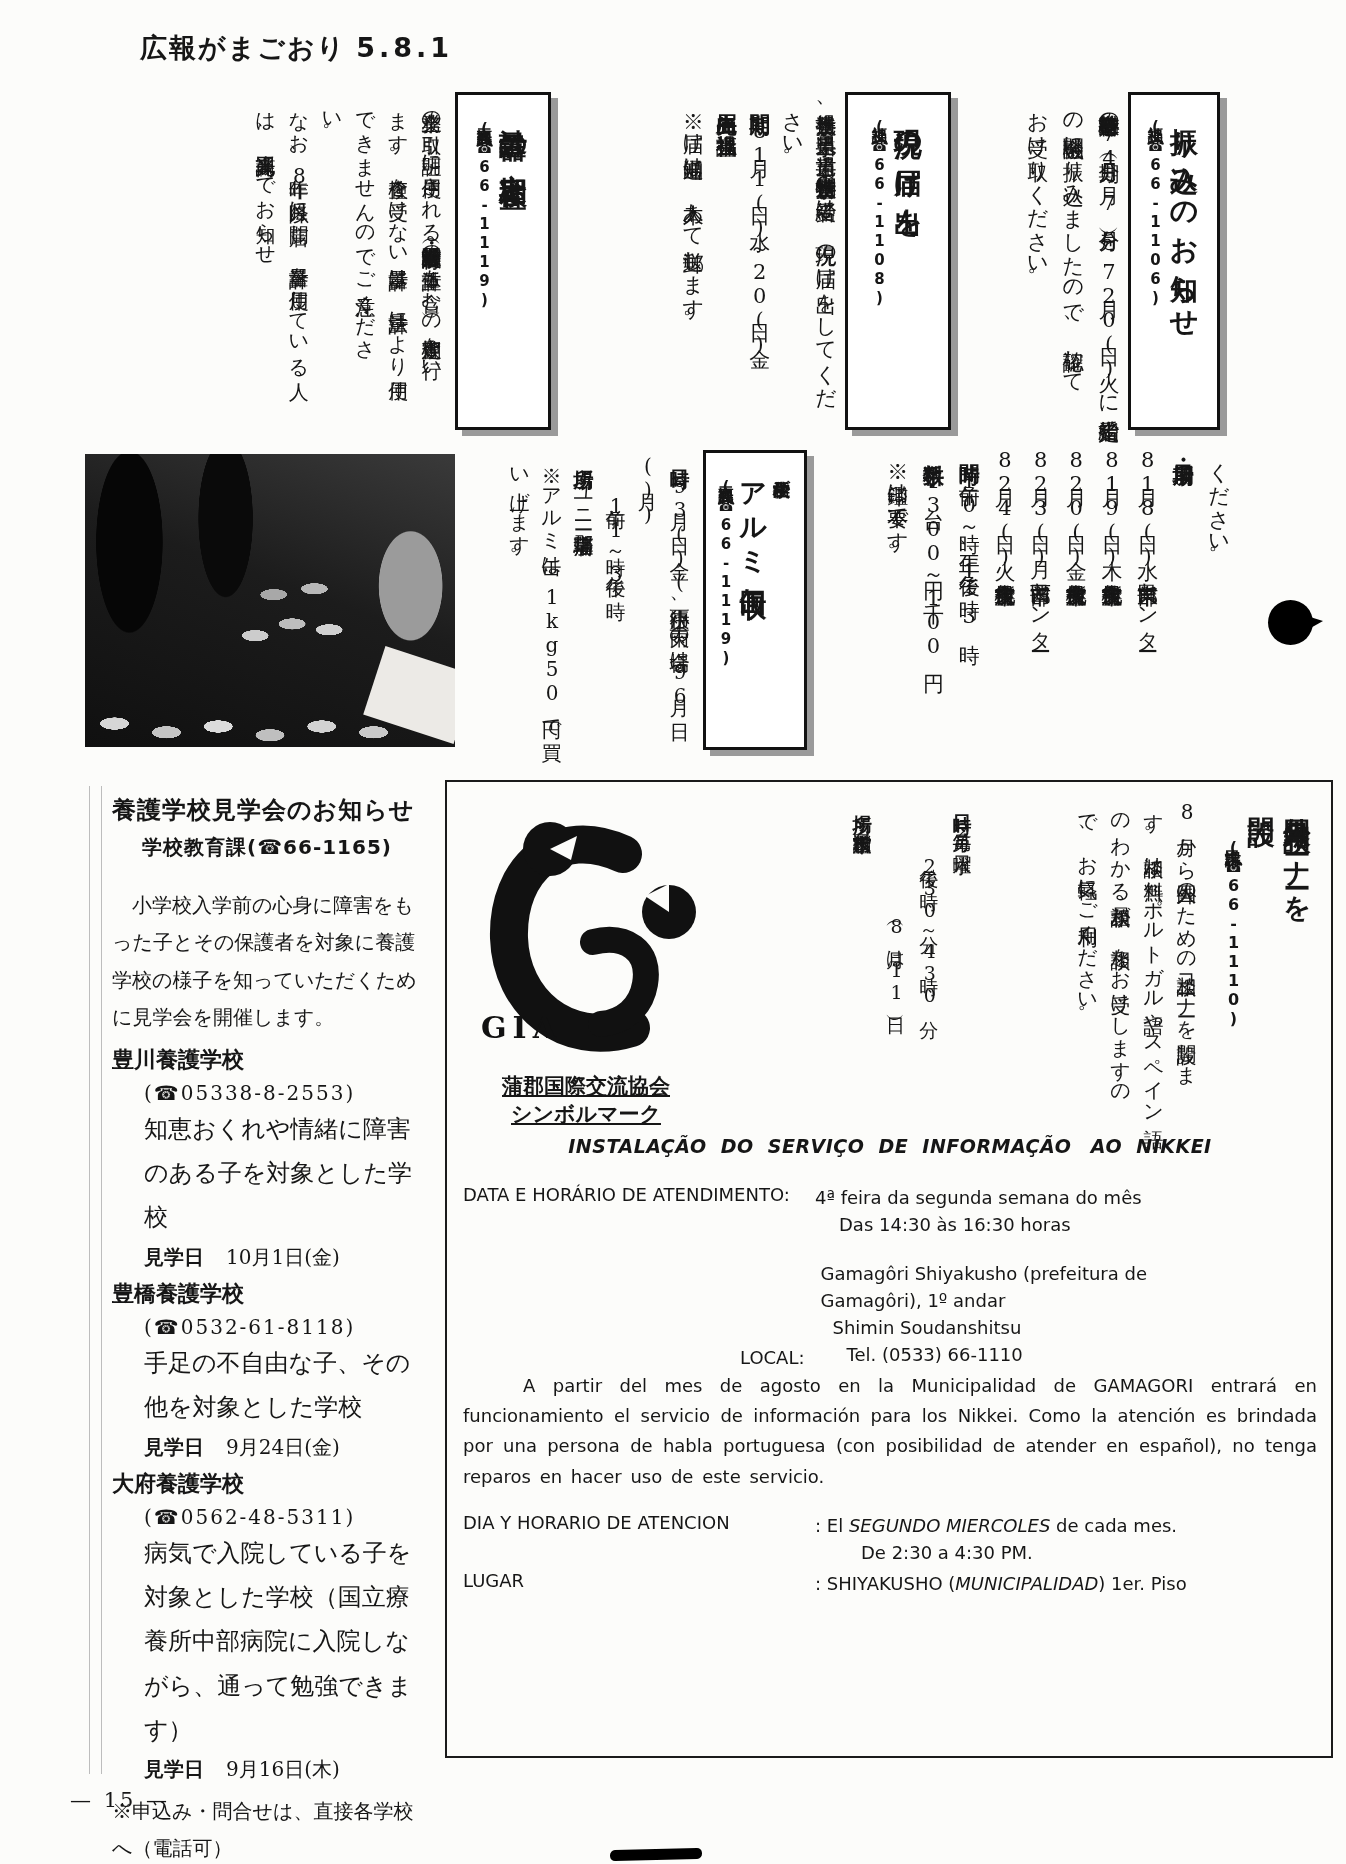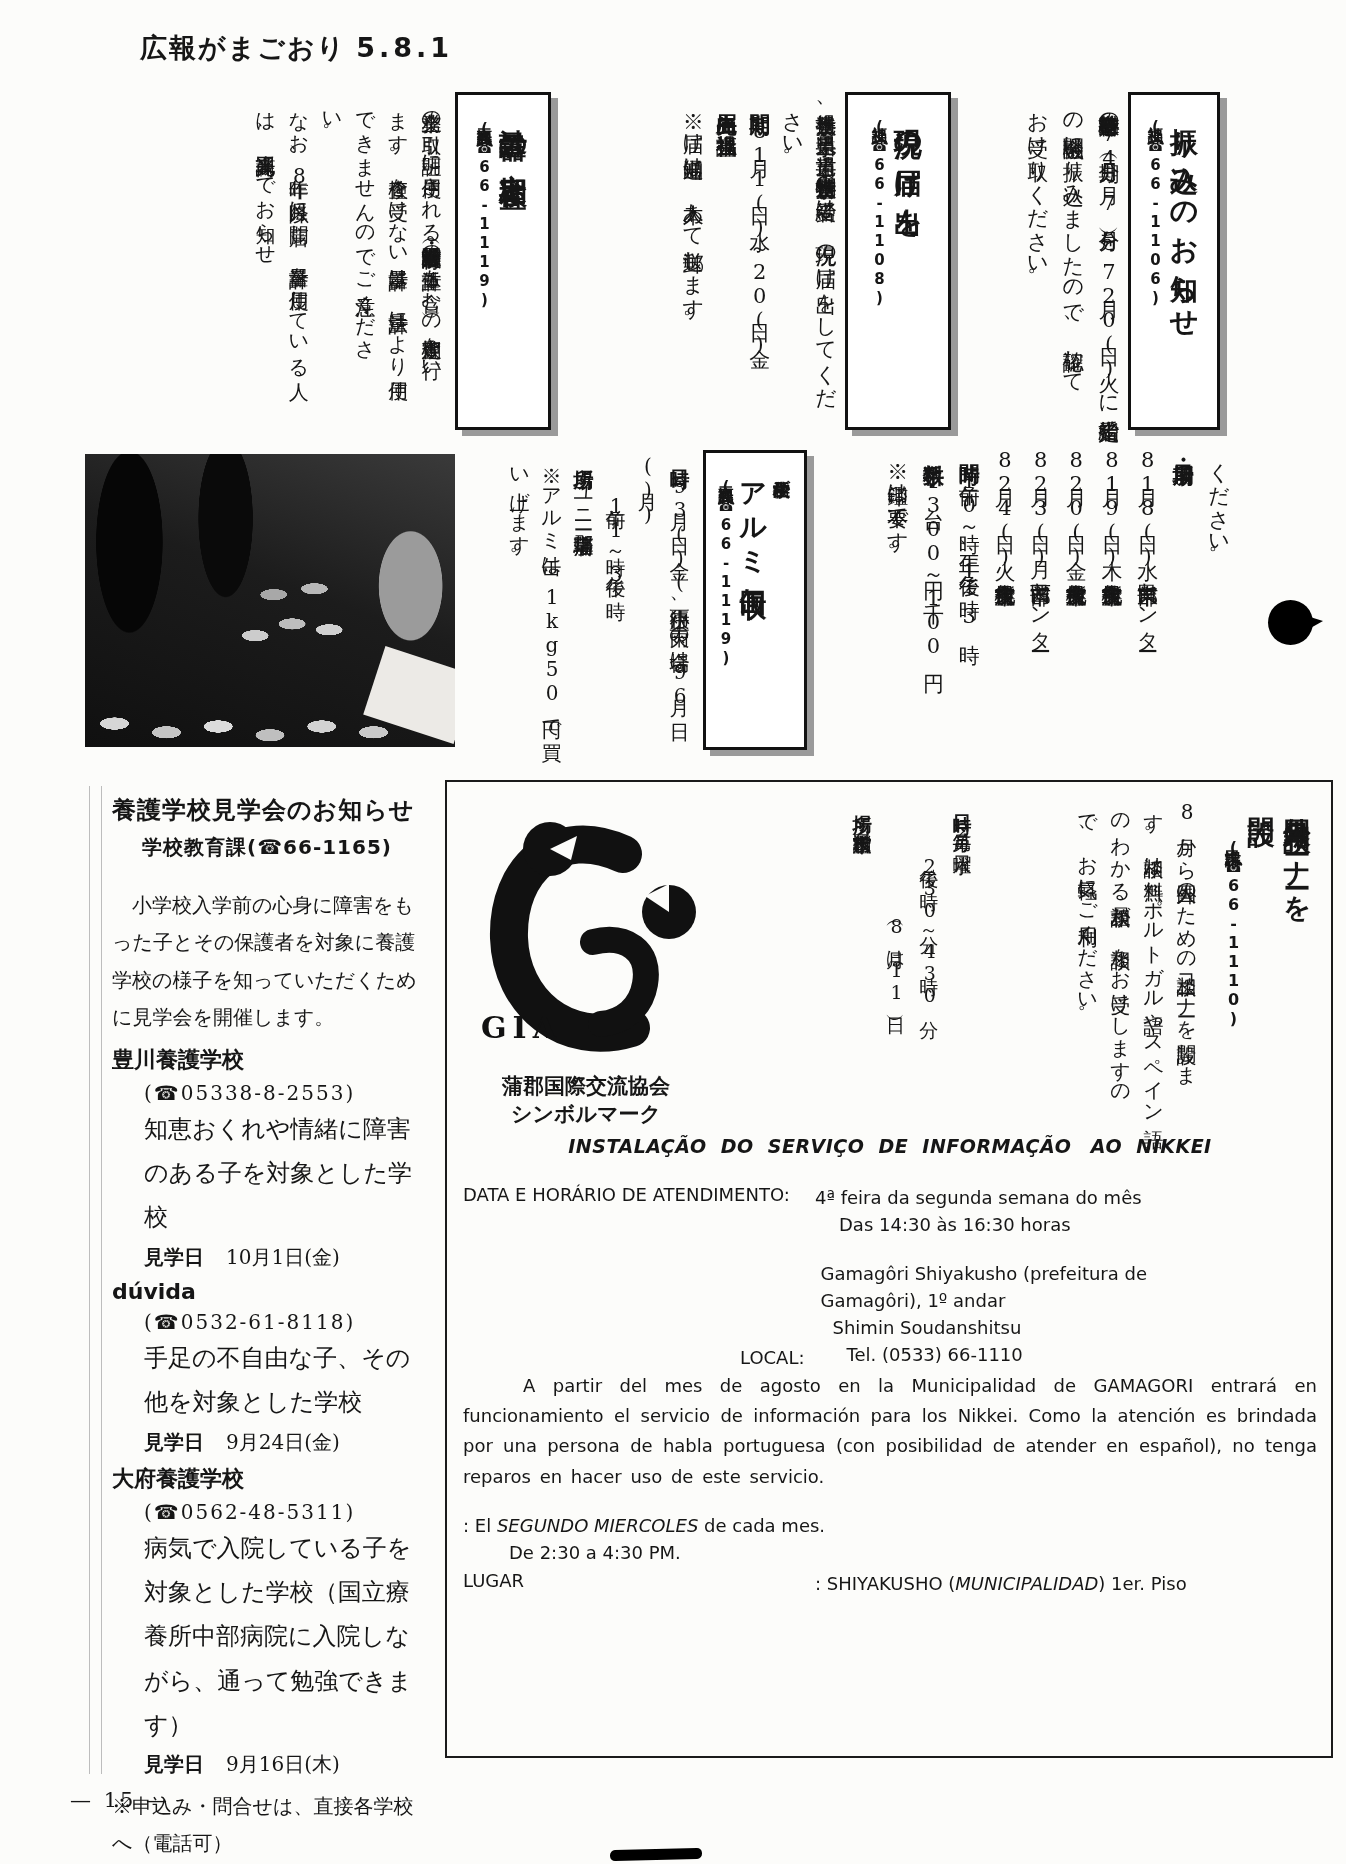--- a/index.html
+++ b/index.html
@@ -106,21 +106,21 @@
   .bigbox { left:445px; top:780px; width:888px; height:978px; border:2px solid #1b1b1b;
             background:#fcfcfa; box-sizing:border-box; overflow:hidden; }
   .gk-title { right:16px; top:14px; height:335px; }
   .gk-title h3 { margin:0; font-size:27px; font-weight:700; letter-spacing:2px; }
   .gk-title .dept { font-size:16px; font-weight:700; padding-top:42px; }
   .gk-body { right:128px; top:18px; width:216px; height:315px; font-size:20px; line-height:1.65; }
   .gk-dt  { right:352px; top:18px; width:152px; height:320px; font-size:19px; line-height:1.75; }
 
   .gia-logo { left:26px; top:34px; }
   .gia-cap { left:6px; top:290px; width:266px; text-align:center;
-             font-size:21px; font-weight:700; line-height:1.35; }
+             font-size:21px; font-weight:700; line-height:1.35;text-decoration:underline; }
 
   
   .latin { position:absolute; left:16px; right:14px; top:352px; font-size:18px; }
   .lt-title { text-align:center; font-weight:700; font-size:19px; letter-spacing:.5px;
               word-spacing:7px; margin:0 0 24px;font-style:italic; }
   .lt-para { line-height:1.68; text-align:justify; word-spacing:3px; margin:0 0 20px; }
   .pt-ind { text-indent:42px; }
   .es-ind { text-indent:60px; }
   .lrow { display:flex; margin:0 0 3px; }
   .lrow .lbl { flex:0 0 352px; }
@@ -222,21 +222,21 @@
   <div class="abs yogo">
     <h3>養護学校見学会のお知らせ</h3>
     <div class="dept">学校教育課(☎66-1165)</div>
     <p class="intro serif">小学校入学前の心身に障害をもった子とその保護者を対象に養護学校の様子を知っていただくために見学会を開催します。</p>
 
     <h4>豊川養護学校</h4>
     <div class="tel serif">(☎05338-8-2553)</div>
     <p class="desc serif">知恵おくれや情緒に障害のある子を対象とした学校</p>
     <div class="visit"><span class="bl">見学日</span><span class="val">10月1日(金)</span></div>
 
-    <h4>dúvida</h4>
+    <h4>豊橋養護学校</h4>
     <div class="tel serif">(☎0532-61-8118)</div>
     <p class="desc serif">手足の不自由な子、その他を対象とした学校</p>
     <div class="visit"><span class="bl">見学日</span><span class="val">9月24日(金)</span></div>
 
     <h4>大府養護学校</h4>
     <div class="tel serif">(☎0562-48-5311)</div>
     <p class="desc serif">病気で入院している子を対象とした学校（国立療養所中部病院に入院しながら、通って勉強できます）</p>
     <div class="visit"><span class="bl">見学日</span><span class="val">9月16日(木)</span></div>
 
     <p class="note serif">※申込み・問合せは、直接各学校へ（電話可）</p>
@@ -293,20 +293,21 @@
           <div>Gamagôri Shiyakusho (prefeitura de</div>
           <div>Gamagôri), 1º andar</div>
           <div class="ind12">Shimin Soudanshitsu</div>
           <div class="ind26">Tel. (0533) 66-1110</div>
         </div>
       </div>
 
       <p class="lt-para es-ind">A partir del mes de agosto en la Municipalidad de GAMAGORI entrará en funcionamiento el servicio de información para los Nikkei. Como la atención es brindada por una persona de habla portuguesa (con posibilidad de atender en español),  no tenga reparos en hacer uso de este servicio.</p>
 
       <div class="lrow">
+        <div class="lbl">DIA Y HORARIO DE ATENCION</div>
         <div class="val">
           <div><span>: El </span><span class="it">SEGUNDO MIERCOLES</span><span> de cada mes.</span></div>
           <div class="ind46">De 2:30 a 4:30 PM.</div>
         </div>
       </div>
 
       <div class="lrow mt4">
         <div class="lbl">LUGAR</div>
         <div class="val">
           <div><span>: SHIYAKUSHO (</span><span class="it">MUNICIPALIDAD</span><span>) 1er. Piso</span></div>

